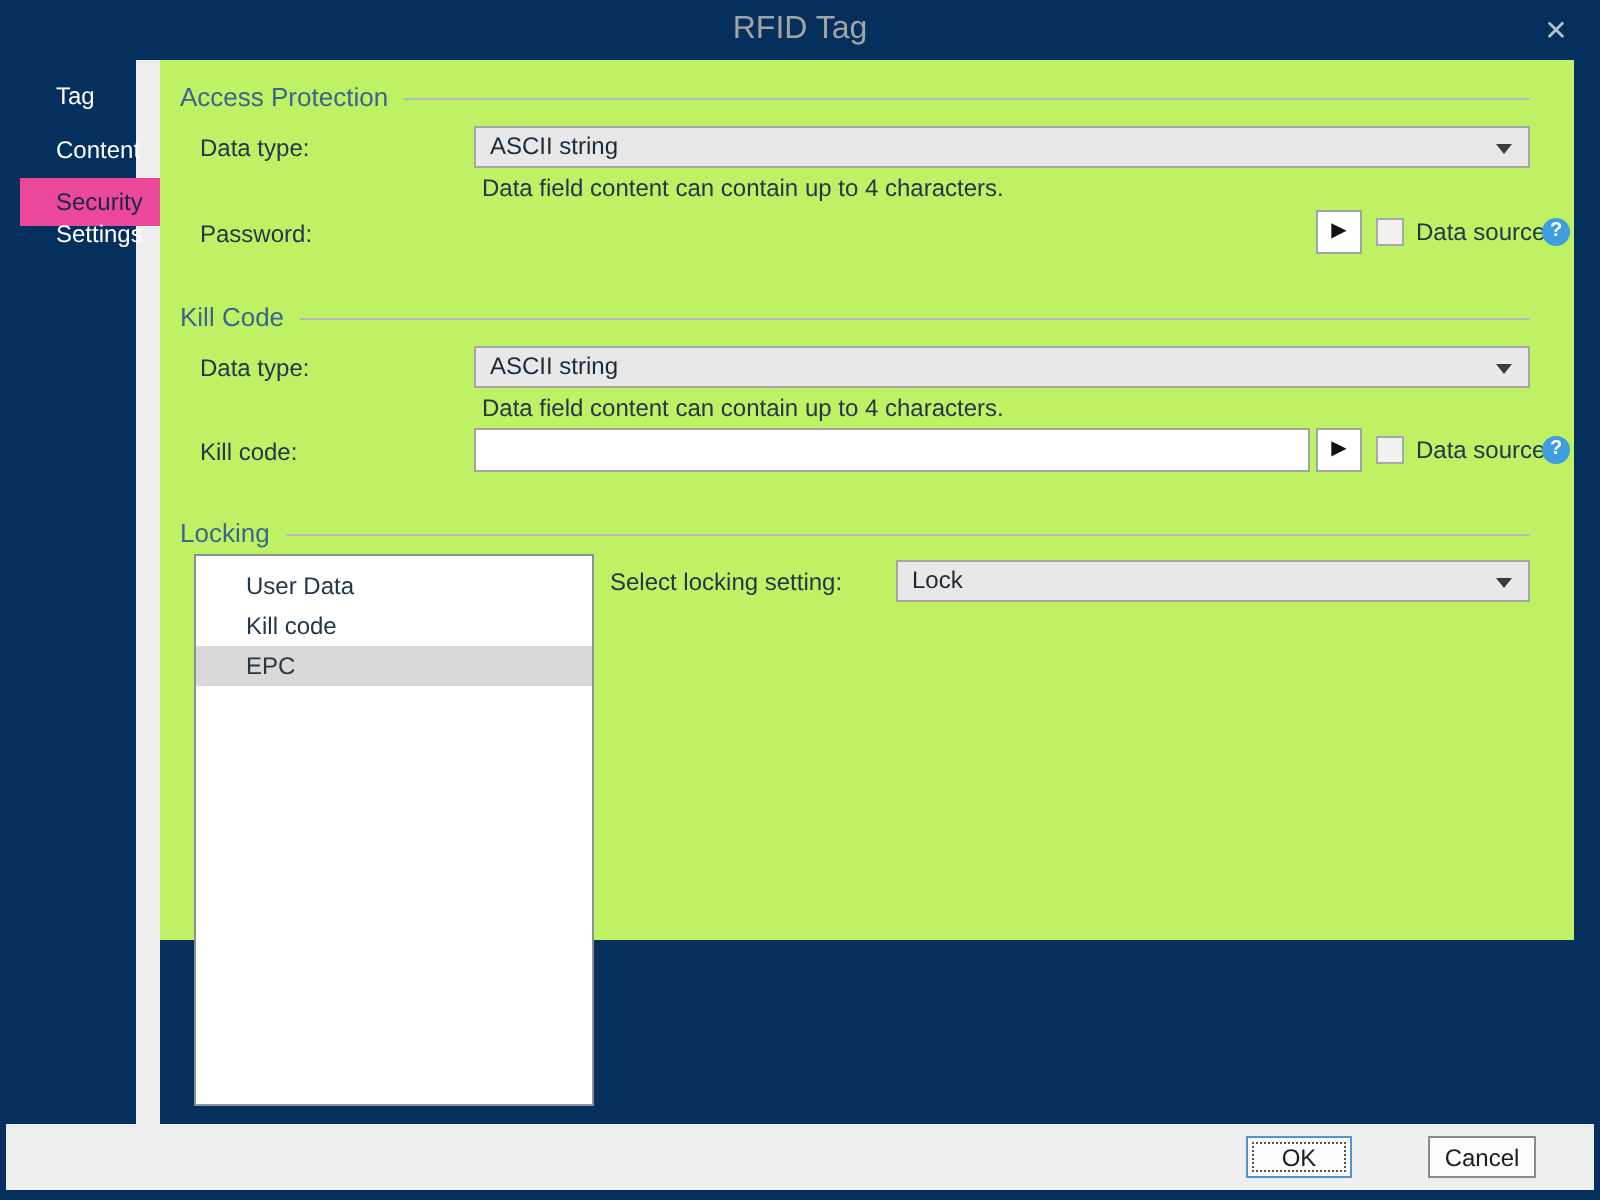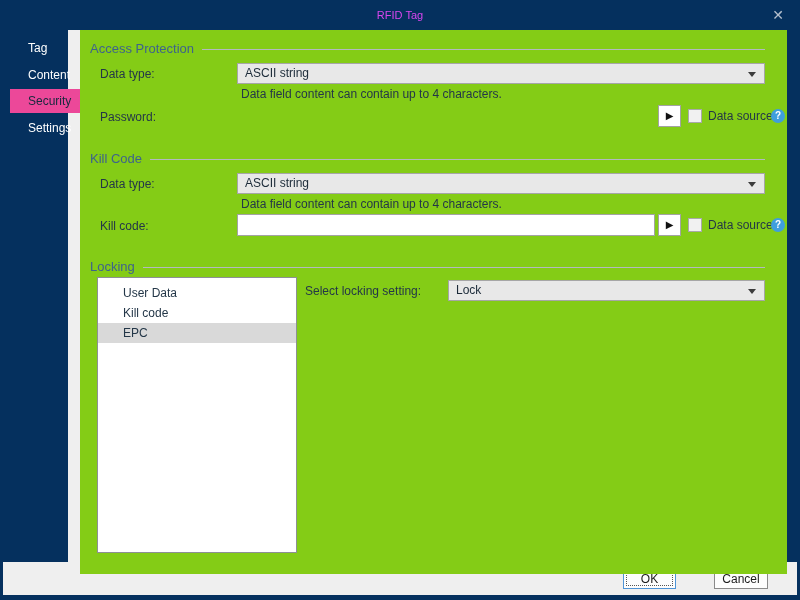--- a/index.html
+++ b/index.html
@@ -9,35 +9,35 @@
     font-size:12px;
     background:#05305e;
     position:relative;
     overflow:hidden;
     color:#243748;
   }
   
   .titlebar { position:absolute; left:0; top:0; width:800px; height:30px; }
   .title {
     position:absolute; left:0; top:0; width:100%; height:30px;
-    line-height:30px; text-align:center; color:#d946ef; font-size:11px;
+    line-height:30px; text-align:center; color:#a3a3a3; font-size:16px;
   }
   .close {
     position:absolute; right:10px; top:0; width:24px; height:30px;
     line-height:30px; text-align:center; color:#b6c0cd; font-size:14px; cursor:pointer;
   }
   
   .nav-item {
     position:absolute; left:10px; width:70px; height:24px;
     line-height:24px; padding-left:18px; color:#ffffff; cursor:pointer; z-index:3;
   }
   .nav-item.selected { background:#ec4899; color:#16293d; }
   .gutter { position:absolute; left:68px; top:30px; width:12px; height:532px; background:#efefef; z-index:1; }
   
-  .content { position:absolute; left:80px; top:30px; width:707px; height:544px; background:#84cc16; z-index:2; }
+  .content { position:absolute; left:80px; top:30px; width:707px; height:440px; background:#bef264; z-index:2; }
   .sec-head {
     position:absolute; left:10px; right:22px; height:16px;
     display:flex; align-items:center; gap:8px;
   }
   .sec-title { color:#3e638c; font-size:13px; white-space:nowrap; }
   .sec-line { flex:1; border-top:1px solid #b3b9c0; margin-top:2px; }
   .flabel { position:absolute; height:15px; line-height:15px; color:#243748; }
   .helper { position:absolute; left:161px; height:15px; line-height:15px; color:#243748; }
   .dropdown {
     position:absolute; height:21px; background:#e8e8e8; border:1px solid #a6a6a6;
@@ -84,21 +84,21 @@
 
 <div class="titlebar">
   <span class="title">RFID Tag</span>
   <span class="close">✕</span>
 </div>
 
 <div>
   <div class="nav-item" style="top:36px">Tag</div>
   <div class="nav-item" style="top:63px">Content</div>
   <div class="nav-item selected" style="top:89px">Security</div>
-  <div class="nav-item" style="top:116px">Settings</div>
+  <div class="nav-item" style="top:105px">Settings</div>
 </div>
 <div class="gutter"></div>
 
 <div class="content">
 
   <div class="sec-head" style="top:10px">
     <span class="sec-title">Access Protection</span>
     <span class="sec-line"></span>
   </div>
   <label class="flabel" style="left:20px; top:37px">Data type:</label>

